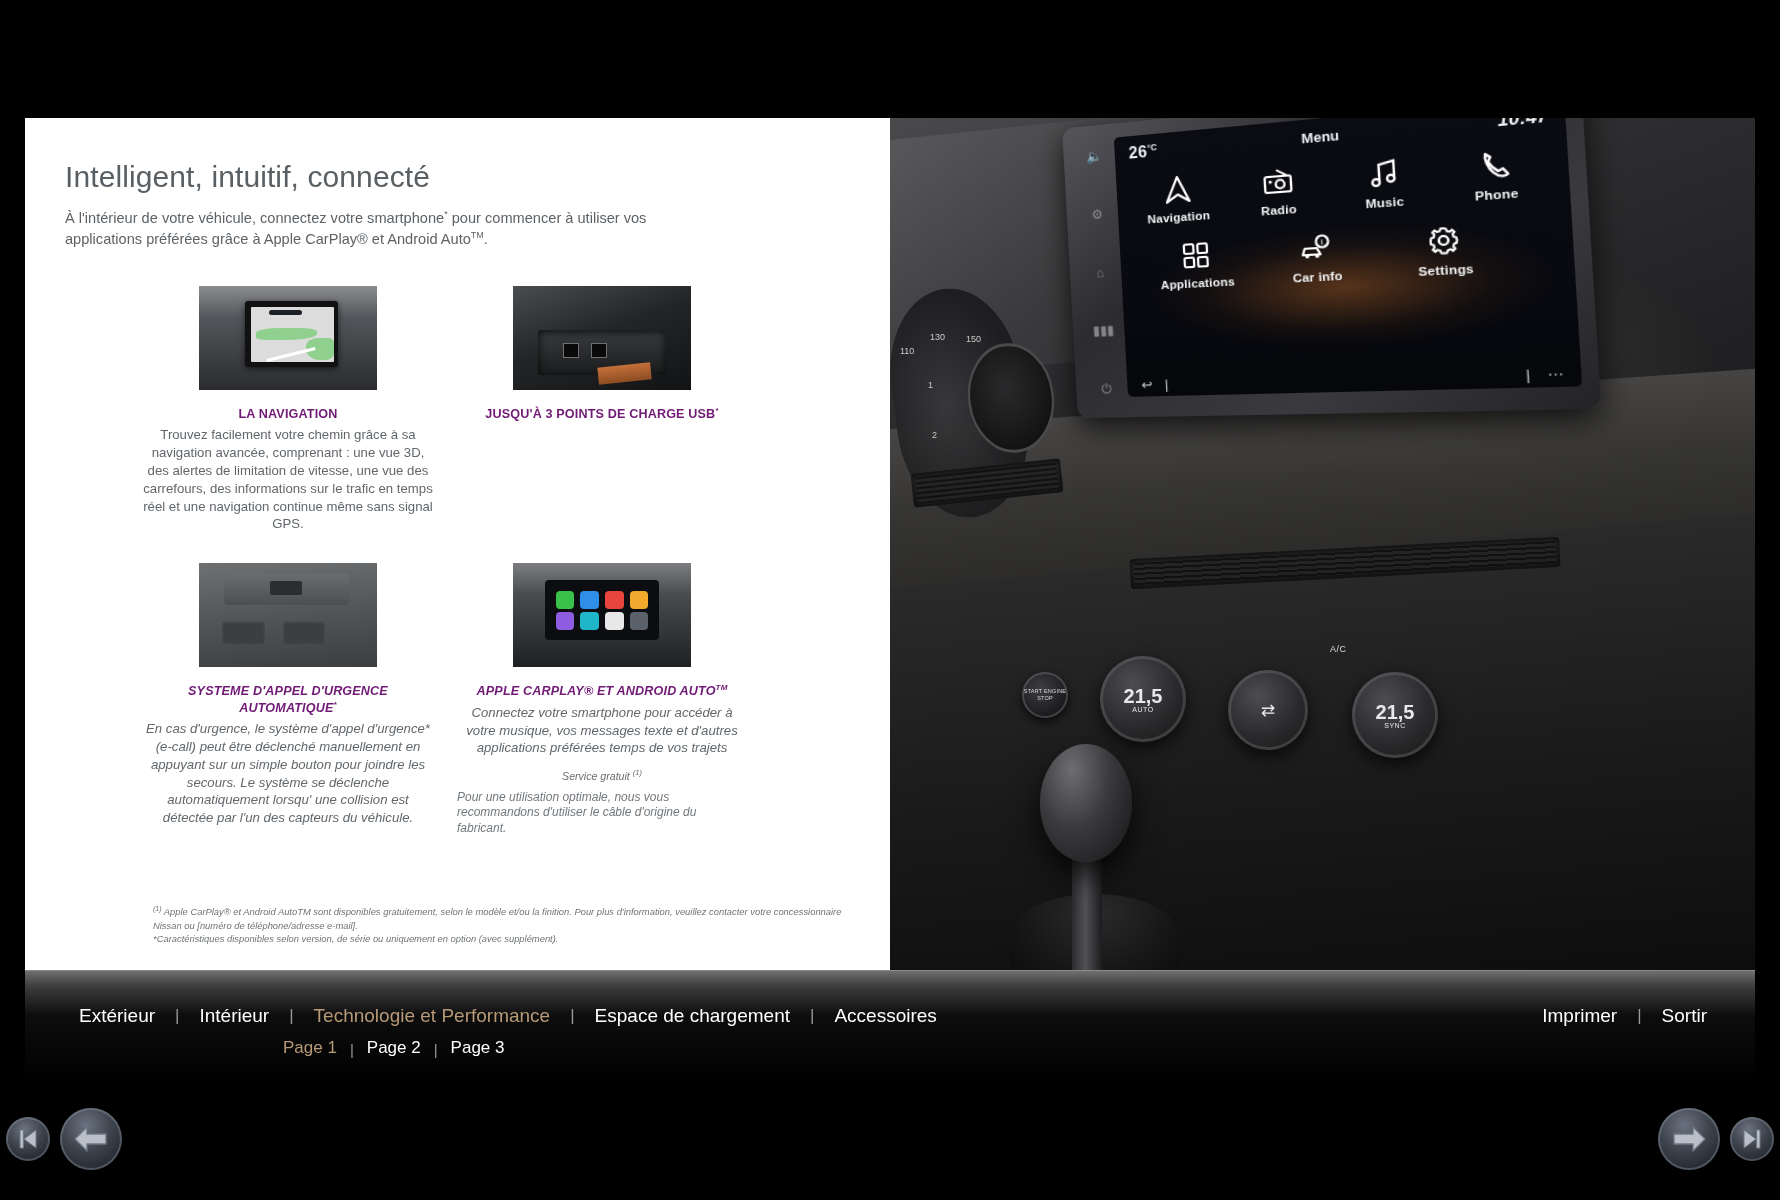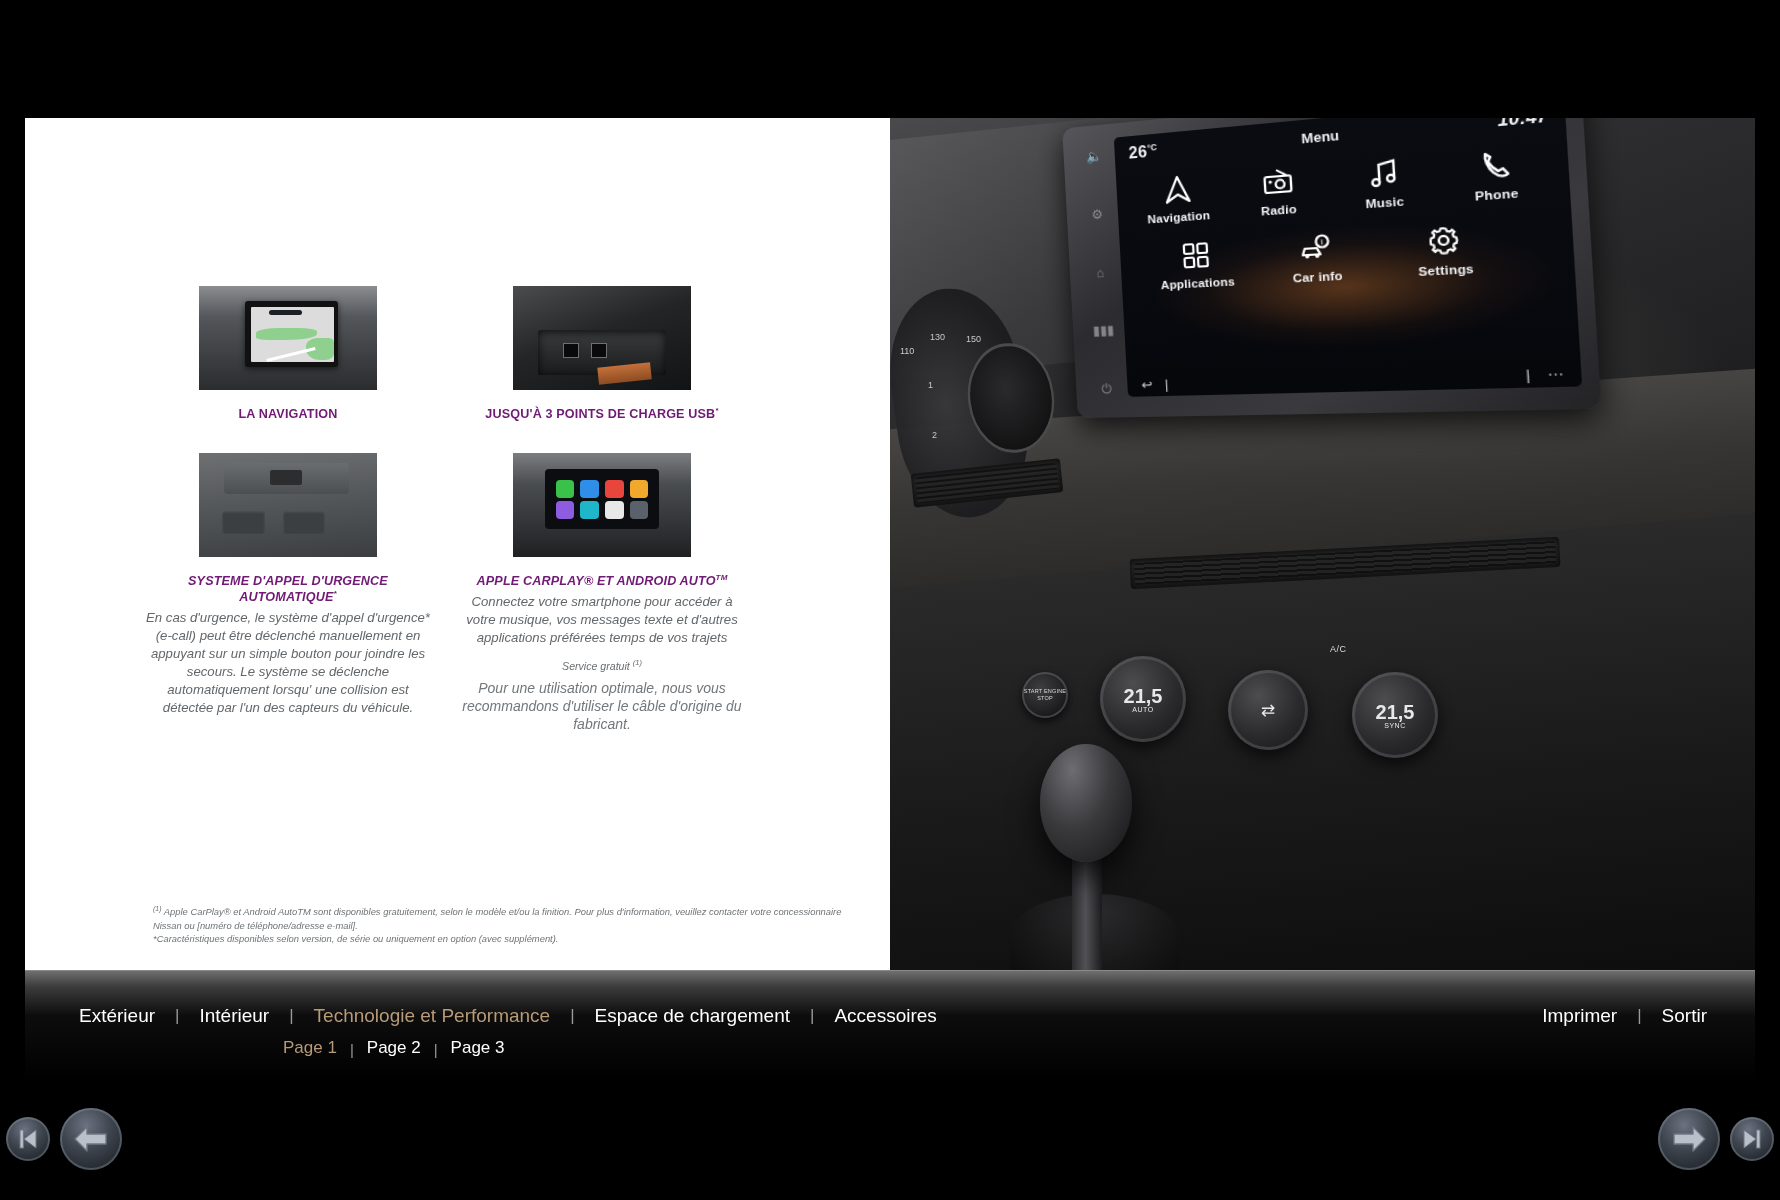--- a/index.html
+++ b/index.html
@@ -124,22 +124,21 @@
   .cell-sub1 {
     margin-top: 11px;
     text-align: center;
     font-size: 10.6px;
     color: #6a6f73;
   }
   .cell-sub1 sup { font-size: 7.5px; vertical-align: super; }
 
   .cell-sub2 {
     margin-top: 8px;
-    text-align: center;
-    font-size: 14px;
+    font-size: 12px;
     line-height: 1.3;
     color: #72777b;
   }
 
   .row2 { margin-top: 30px; font-style: italic; }
 
   .footnotes {
     position: absolute;
     left: 88px;
     bottom: 24px;
@@ -431,40 +430,45 @@
 
 <div id="root">
 
   <div class="viewer">
 
     <div class="spread">
 
       <div class="page-left">
         <div class="lp-inner">
 
-
+          <div class="headline">Intelligent, intuitif, connecté</div>
+
+          <div class="intro">
+            <span>À l'intérieur de votre véhicule, connectez votre smartphone</span><sup>*</sup><span> pour commencer à utiliser vos applications préférées grâce à Apple CarPlay® et Android Auto</span><sup>TM</sup><span>.</span>
+          </div>
 
           <div class="grid">
 
             <div class="grid-row">
 
               <div class="cell">
                 <div class="thumb t-nav">
                   <div class="ts">
                       <div class="tmap">
                     <div class="green1"></div>
                         <div class="green2"></div>
                         <div class="road"></div>
                         <div class="bar"></div>
                   </div>
                     </div>
                 </div>
                 <div class="cell-title">
                   <span>LA NAVIGATION</span>
                 </div>
+                <div class="cell-body">Trouvez facilement votre chemin grâce à sa navigation avancée, comprenant : une vue 3D, des alertes de limitation de vitesse, une vue des carrefours, des informations sur le trafic en temps réel et une navigation continue même sans signal GPS.</div>
               </div>
 
               <div class="cell">
                 <div class="thumb t-usb">
                   <div class="box"></div>
                     <div class="p1"></div>
                     <div class="p2"></div>
                     <div class="wood"></div>
                 </div>
                 <div class="cell-title">

